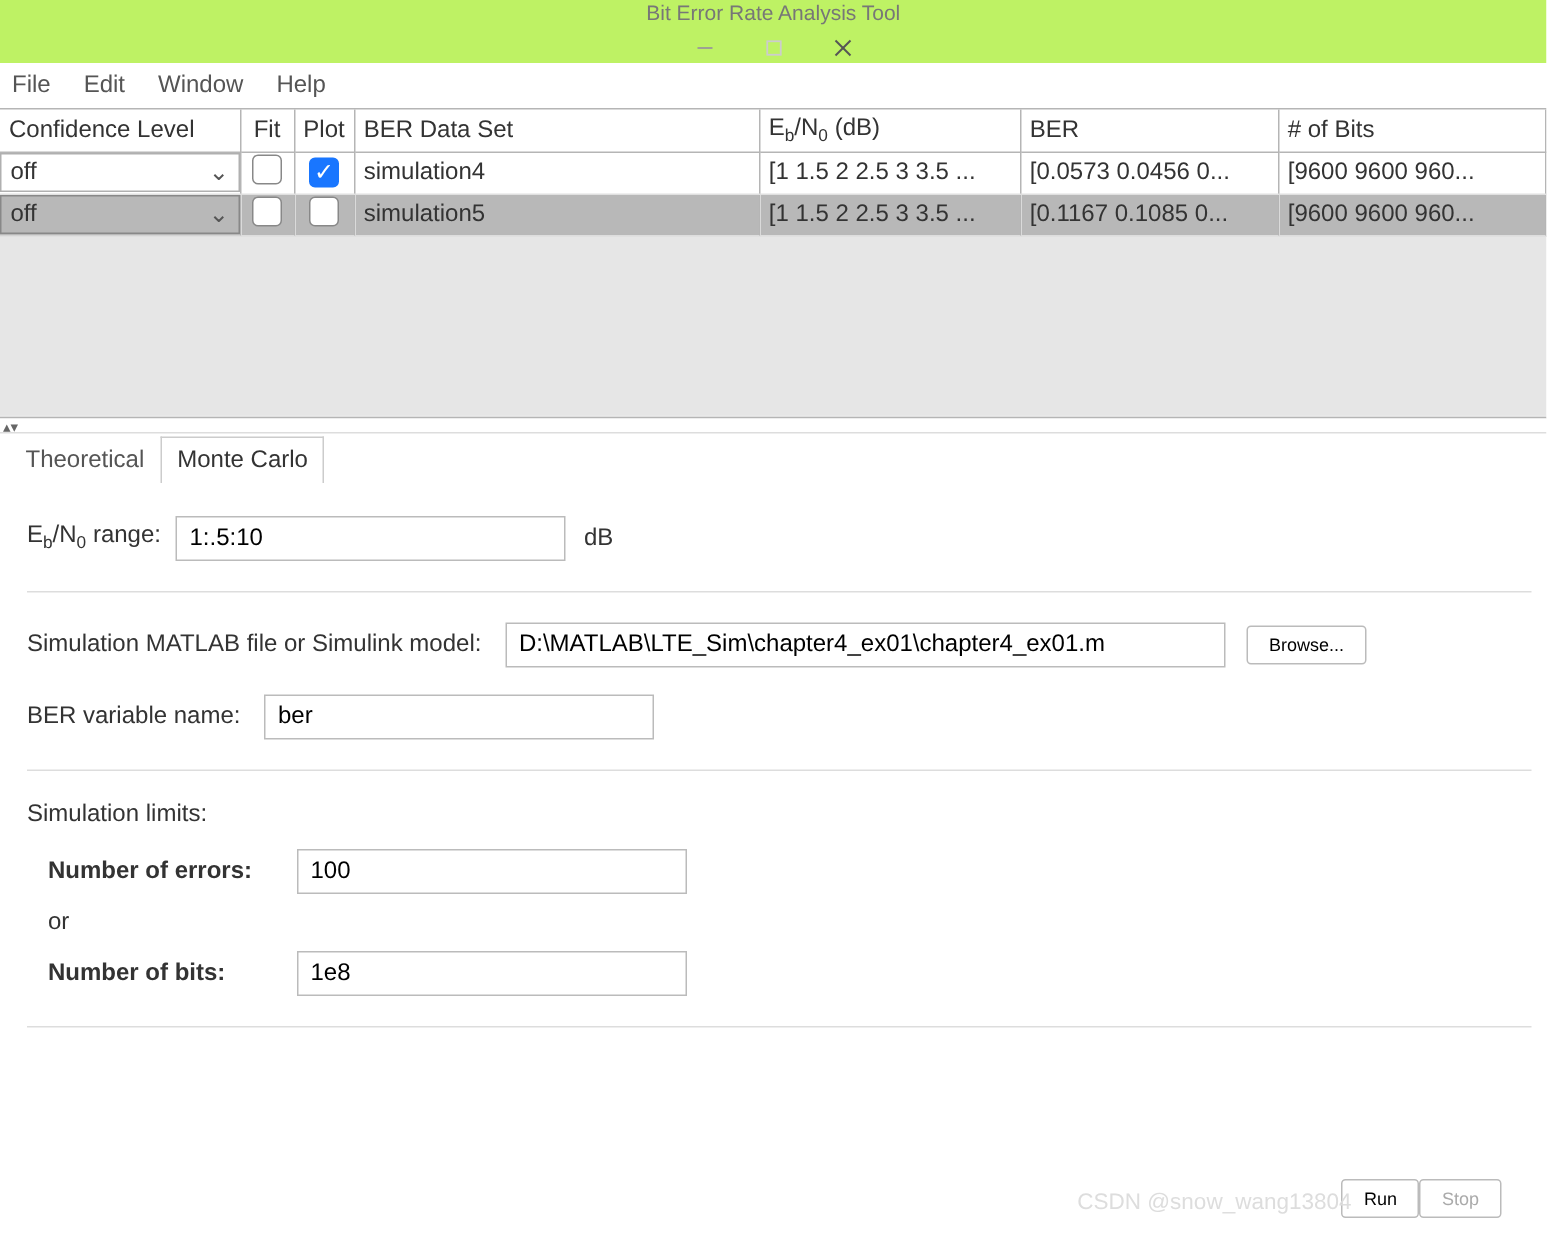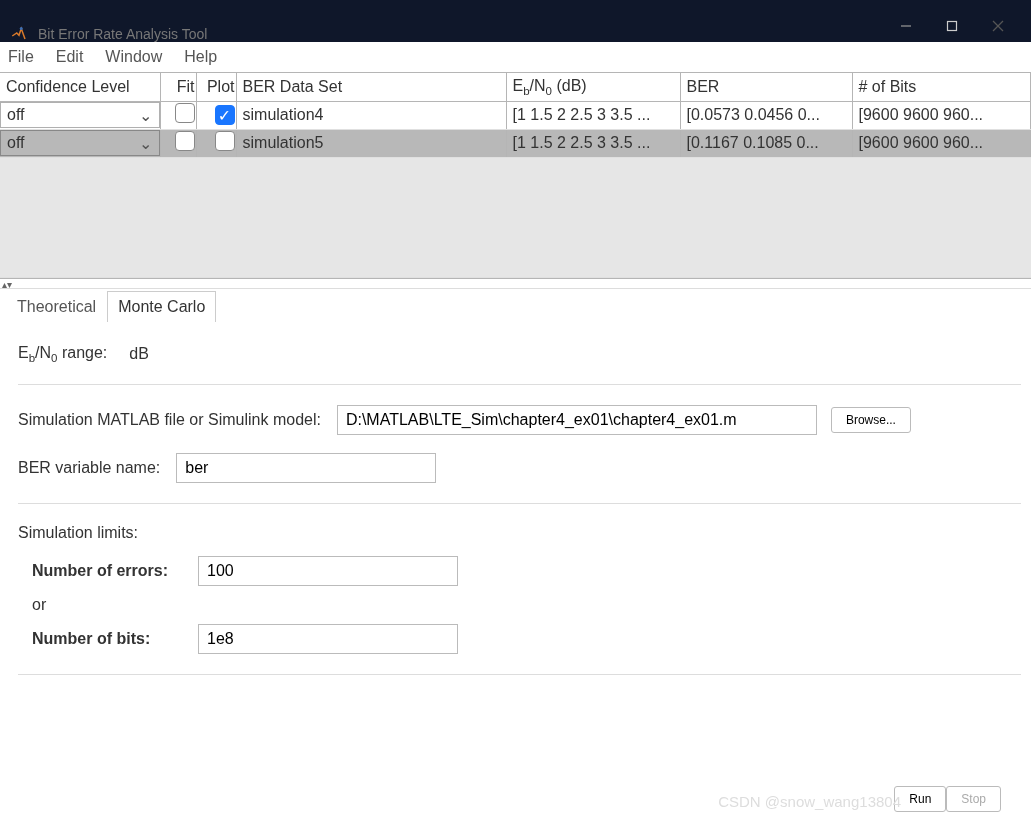--- a/index.html
+++ b/index.html
@@ -1,36 +1,36 @@
 <!DOCTYPE html>
 <html><head>
 <meta charset="utf-8">
 <style>
 * { box-sizing: border-box; margin: 0; padding: 0; }
 body { font-family: "Segoe UI", Arial, sans-serif; font-size: 15px; color: #333; background: #fff; width: 1031px; height: 822px; overflow: hidden; position: relative; }
 
 
-.titlebar { height: 42px; display: flex; align-items: flex-end; padding: 0 10px; background: #0f172a; }
+.titlebar { height: 42px; display: flex; align-items: center; padding: 0 10px; background: #bef264; flex-direction: column; }
 .titlebar .appicon { width: 18px; height: 18px; margin-right: 10px; }
 .titlebar .title { color: #777; font-size: 14px; flex: 1; }
 .winbtns { display: flex; }
 .winbtn { width: 46px; height: 32px; display: flex; align-items: center; justify-content: center; color: #888; }
 
 
 .menubar { height: 30px; display: flex; align-items: center; padding: 0 8px; color: #555; font-size: 16px; border-bottom: 1px solid transparent; }
 .menubar span { margin-right: 22px; }
 
 
 .grid { border-top: 1px solid #b5b5b5; border-bottom: 1px solid #b5b5b5; }
 .grid table { width: 100%; border-collapse: collapse; table-layout: fixed; }
 .grid th, .grid td { border-right: 1px solid #b5b5b5; border-bottom: 1px solid #e0e0e0; padding: 3px 6px; text-align: left; font-weight: normal; overflow: hidden; white-space: nowrap; font-size: 16px; height: 28px; }
 .grid th { border-bottom: 1px solid #b5b5b5; }
 .grid tr.selrow td { background: #b8b8b8; }
 .grid .filler { height: 120px; background: #e6e6e6; border-right: none; }
-.grid td.chkcell, .grid th.chkcell { text-align: right; padding: 1px; }
+.grid td.chkcell, .grid th.chkcell { text-align: center; padding: 1px; }
 
 
 .confcell { position: relative; padding: 0 !important; }
 .confsel { width: 100%; height: 26px; border: 1px solid #b0b0b0; background: #fff; display: flex; align-items: center; padding: 0 6px; font-size: 16px; }
 .selrow .confsel { background: #b8b8b8; border-color: #888; }
 .confsel .chev { margin-left: auto; color: #555; }
 
 
 .chk { width: 20px; height: 20px; border: 1.5px solid #888; border-radius: 4px; display: inline-flex; align-items: center; justify-content: center; background: #fff; }
 .chk.checked { background: #1976ff; border-color: #1976ff; color: #fff; }
@@ -158,20 +158,21 @@
 <div class="resizehandle">▴▾</div>
 
 <div class="tabs">
   <div class="tab">Theoretical</div>
   <div class="tab active">Monte Carlo</div>
 </div>
 
 <div class="panel">
   <div class="row">
     <label>E<sub>b</sub>/N<sub>0</sub> range:</label>
+    <input class="txt" style="width: 260px;" value="1:.5:10">
     <span style="margin-left:12px">dB</span>
   </div>
   <hr class="hr">
   <div class="row">
     <label>Simulation MATLAB file or Simulink model:</label>
     <input class="txt" style="width: 480px; margin-left: 6px;" value="D:\MATLAB\LTE_Sim\chapter4_ex01\chapter4_ex01.m">
     <button class="btn" style="margin-left:14px">Browse...</button>
   </div>
   <div class="row">
     <label>BER variable name:</label>

